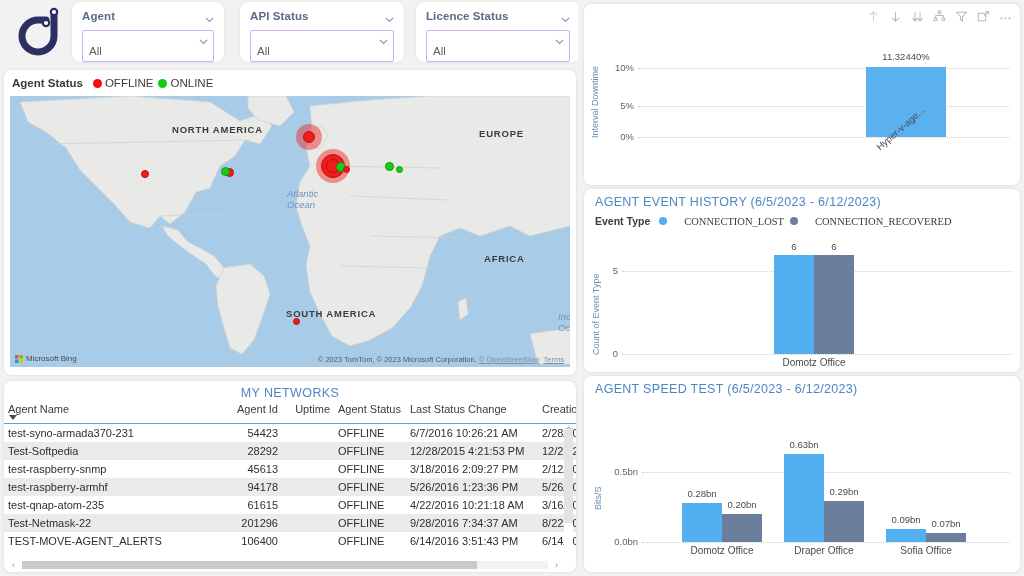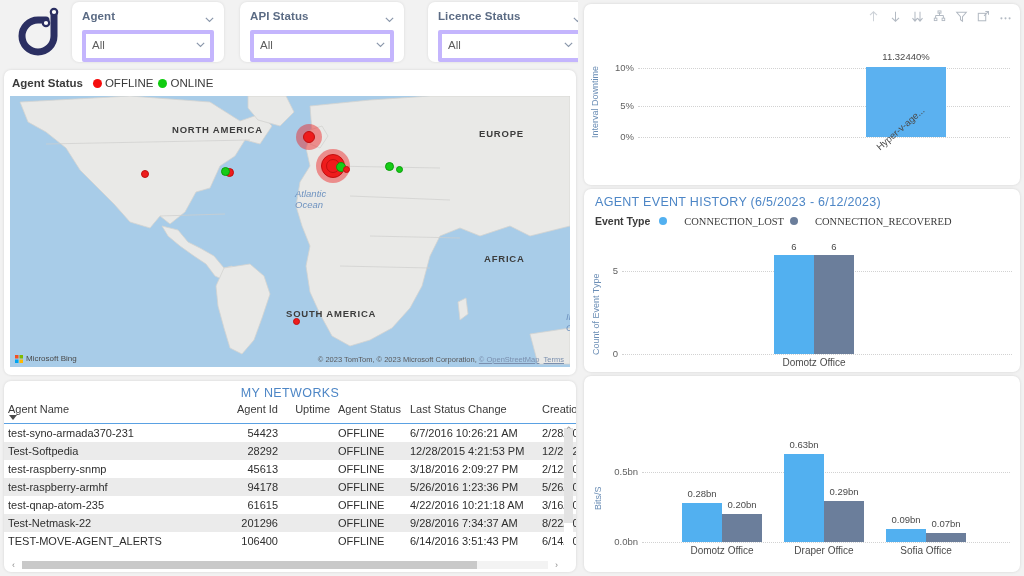--- a/index.html
+++ b/index.html
@@ -29,42 +29,42 @@
     padding: 8px 10px 0 10px;
   }
   .slicer-title {
     font-size: 11.5px; color: #5b6b84; font-weight: 600; letter-spacing:.1px;
   }
   .slicer-caret {
     position: absolute; right: 9px; width: 11px; height: 11px; color:#8a97ab;
   }
   .slicer-box {
     position: absolute; left: 10px; right: 10px; top: 28px; height: 32px;
-    border: 4px solid #c4b5fd; background:#fff; border-radius: 2px;
-    font-size: 11.5px; color: #5d5d5d; padding: 4px 6px; line-height: 14px;
+    border: 1px solid #c4b5fd; background:#fff; border-radius: 2px;
+    font-size: 11.5px; color: #5d5d5d; padding: 13px 6px; line-height: 14px;
   }
 
   
   #map-panel { left: 4px; top: 70px; width: 572px; height: 305px; }
   .map-legend {
     position:absolute; left:8px; top:7px; font-size:11.5px; color:#3b3b3b;
     display:flex; align-items:center; gap:5px; z-index:4;
   }
   .map-legend b { font-weight:700; font-size:11.5px; margin-right:5px;}
   .dot { display:inline-block; width:9px; height:9px; border-radius:50%; }
   .dot.off { background:#f50d0d; }
   .dot.on  { background:#10cc10; }
   .lg-item { display:flex; align-items:center; gap:3px; color:#3b3b3b; }
 
   #map-canvas {
     position:absolute; left:6px; top:26px; width:560px; height:271px;
     background:#a8cce8; overflow:hidden;
   }
   .ocean-label {
-    position:absolute; color:#6f93c0; font-size:9.5px; font-style:italic; line-height:11px;margin-left:8px;
+    position:absolute; color:#6f93c0; font-size:9.5px; font-style:italic; line-height:11px;
   }
   .cont-label {
     position:absolute; color:#3c3c3c; font-size:9.5px; font-weight:700; letter-spacing:.8px;padding-left:44px;
   }
   .pin { position:absolute; border-radius:50%; }
   .pin.red   { background:#ee1c1c; border:1px solid #c10f0f;}
   .pin.green { background:#16cc16; border:1px solid #0a9e0a;}
   .pin.halo  { background:rgba(238,28,28,.45); border:none; }
   #bing-credit {
     position:absolute; left:5px; bottom:4px; font-size:8px; color:#4a4a4a;
@@ -187,21 +187,21 @@
       <div class="slicer-box">
         <span>All</span>
         <span class="slicer-caret" style="top:5px; right:4px;">
           <svg viewBox="0 0 12 12" width="11" height="11">
               <path d="M2 4.2 L6 8 L10 4.2" fill="none" stroke="#8a97ab" stroke-width="1.3"></path>
             </svg>
         </span>
       </div>
     </div>
 
-    <div class="slicer" style="left:416px; width:164px;margin-left:12px;">
+    <div class="slicer" style="left:416px; width:164px;">
       <div class="slicer-title">Licence Status</div>
       <span class="slicer-caret" style="top:9px;">
         <svg viewBox="0 0 12 12" width="11" height="11">
             <path d="M2 4.2 L6 8 L10 4.2" fill="none" stroke="#8a97ab" stroke-width="1.3"></path>
           </svg>
       </span>
       <div class="slicer-box">
         <span>All</span>
         <span class="slicer-caret" style="top:5px; right:4px;">
           <svg viewBox="0 0 12 12" width="11" height="11">
@@ -476,20 +476,21 @@
     <div class="bar" style="left:190px; top:66px; width:40px; height:99px; background:#52b0f0;"></div>
     <div class="bar" style="left:230px; top:66px; width:40px; height:99px; background:#6b7e9b;"></div>
 
     <div class="bar-label" style="left:190px; top:52px; width:40px;">6</div>
     <div class="bar-label" style="left:230px; top:52px; width:40px;">6</div>
 
     <div class="cat-label" style="left:180px; top:168px; width:100px;">Domotz Office</div>
   </div>
 
   <div class="panel vis" id="vis-speed">
+    <div class="vis-title">AGENT SPEED TEST (6/5/2023 - 6/12/2023)</div>
 
     <div class="axis-y-label" style="left:9px; top:88px; height:46px;">Bits/S</div>
 
     <div class="ytick" style="left:18px; top:160px; width:36px;">0.0bn</div>
     <div class="ytick" style="left:18px; top:90px;  width:36px;">0.5bn</div>
 
     <div class="gridline" style="left:58px; width:368px; top:166px;"></div>
     <div class="gridline" style="left:58px; width:368px; top:96px;"></div>
 
     <div class="bar" style="left:98px; top:127px; width:40px; height:39px; background:#52b0f0;"></div>

